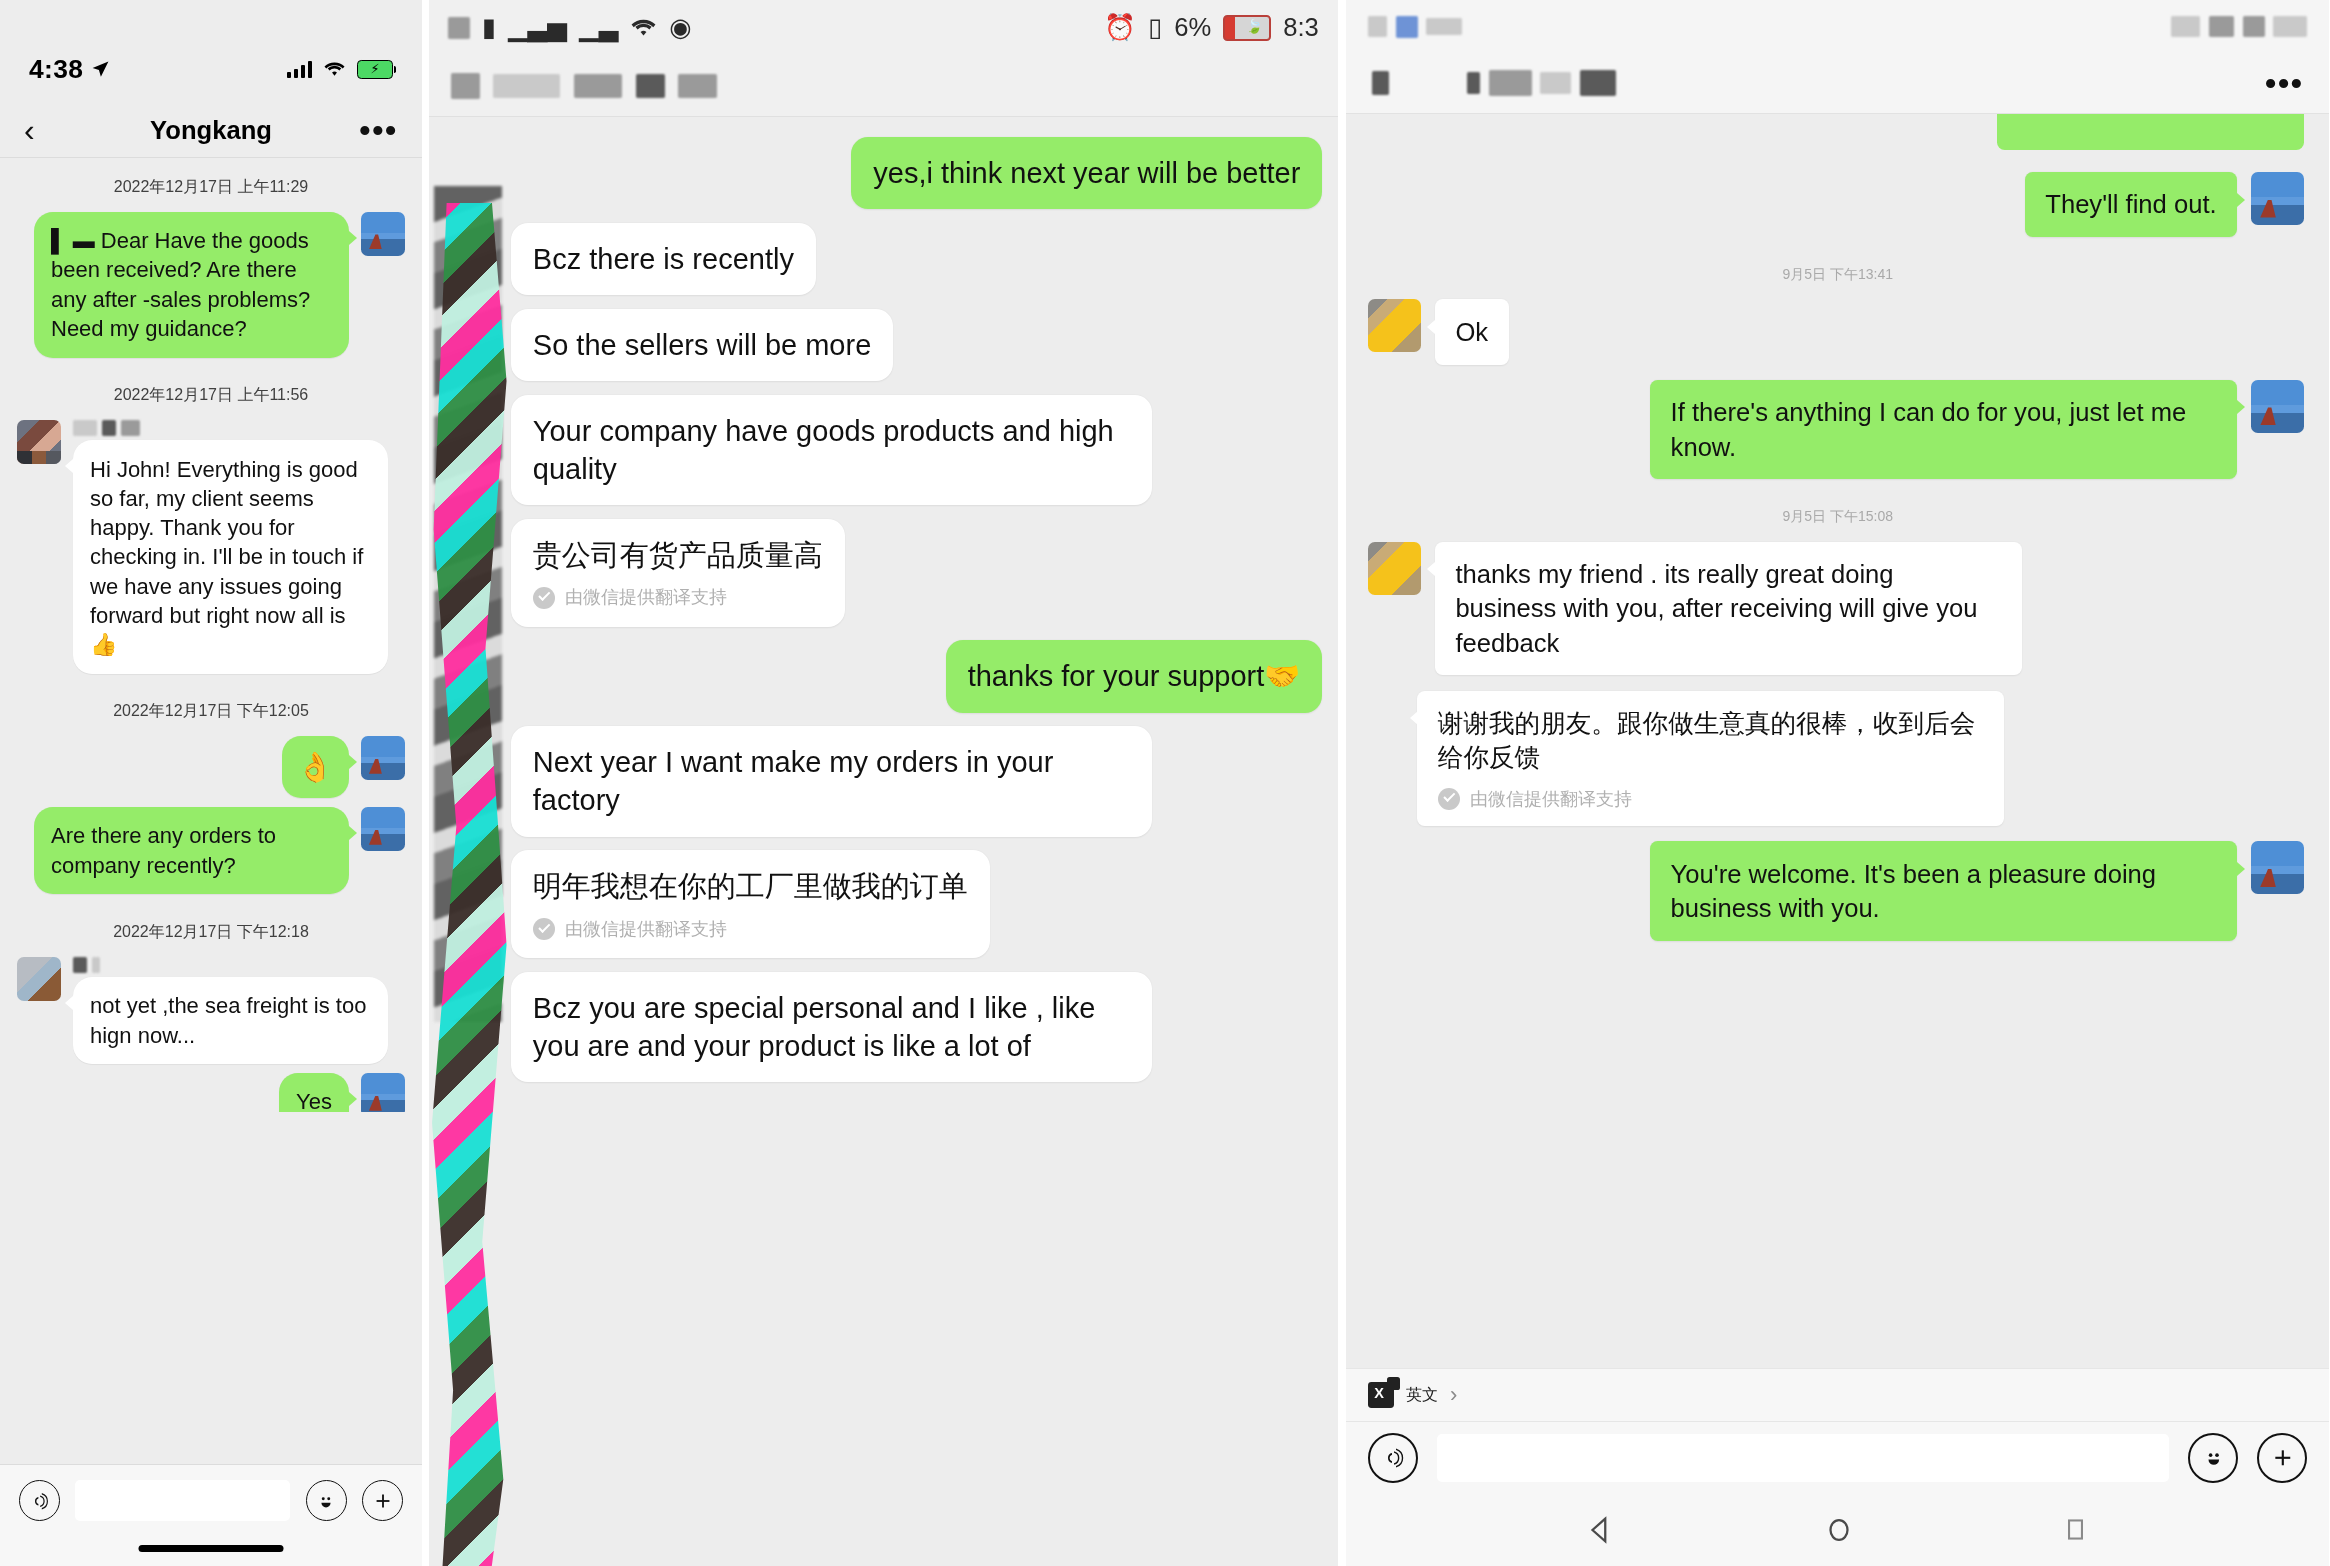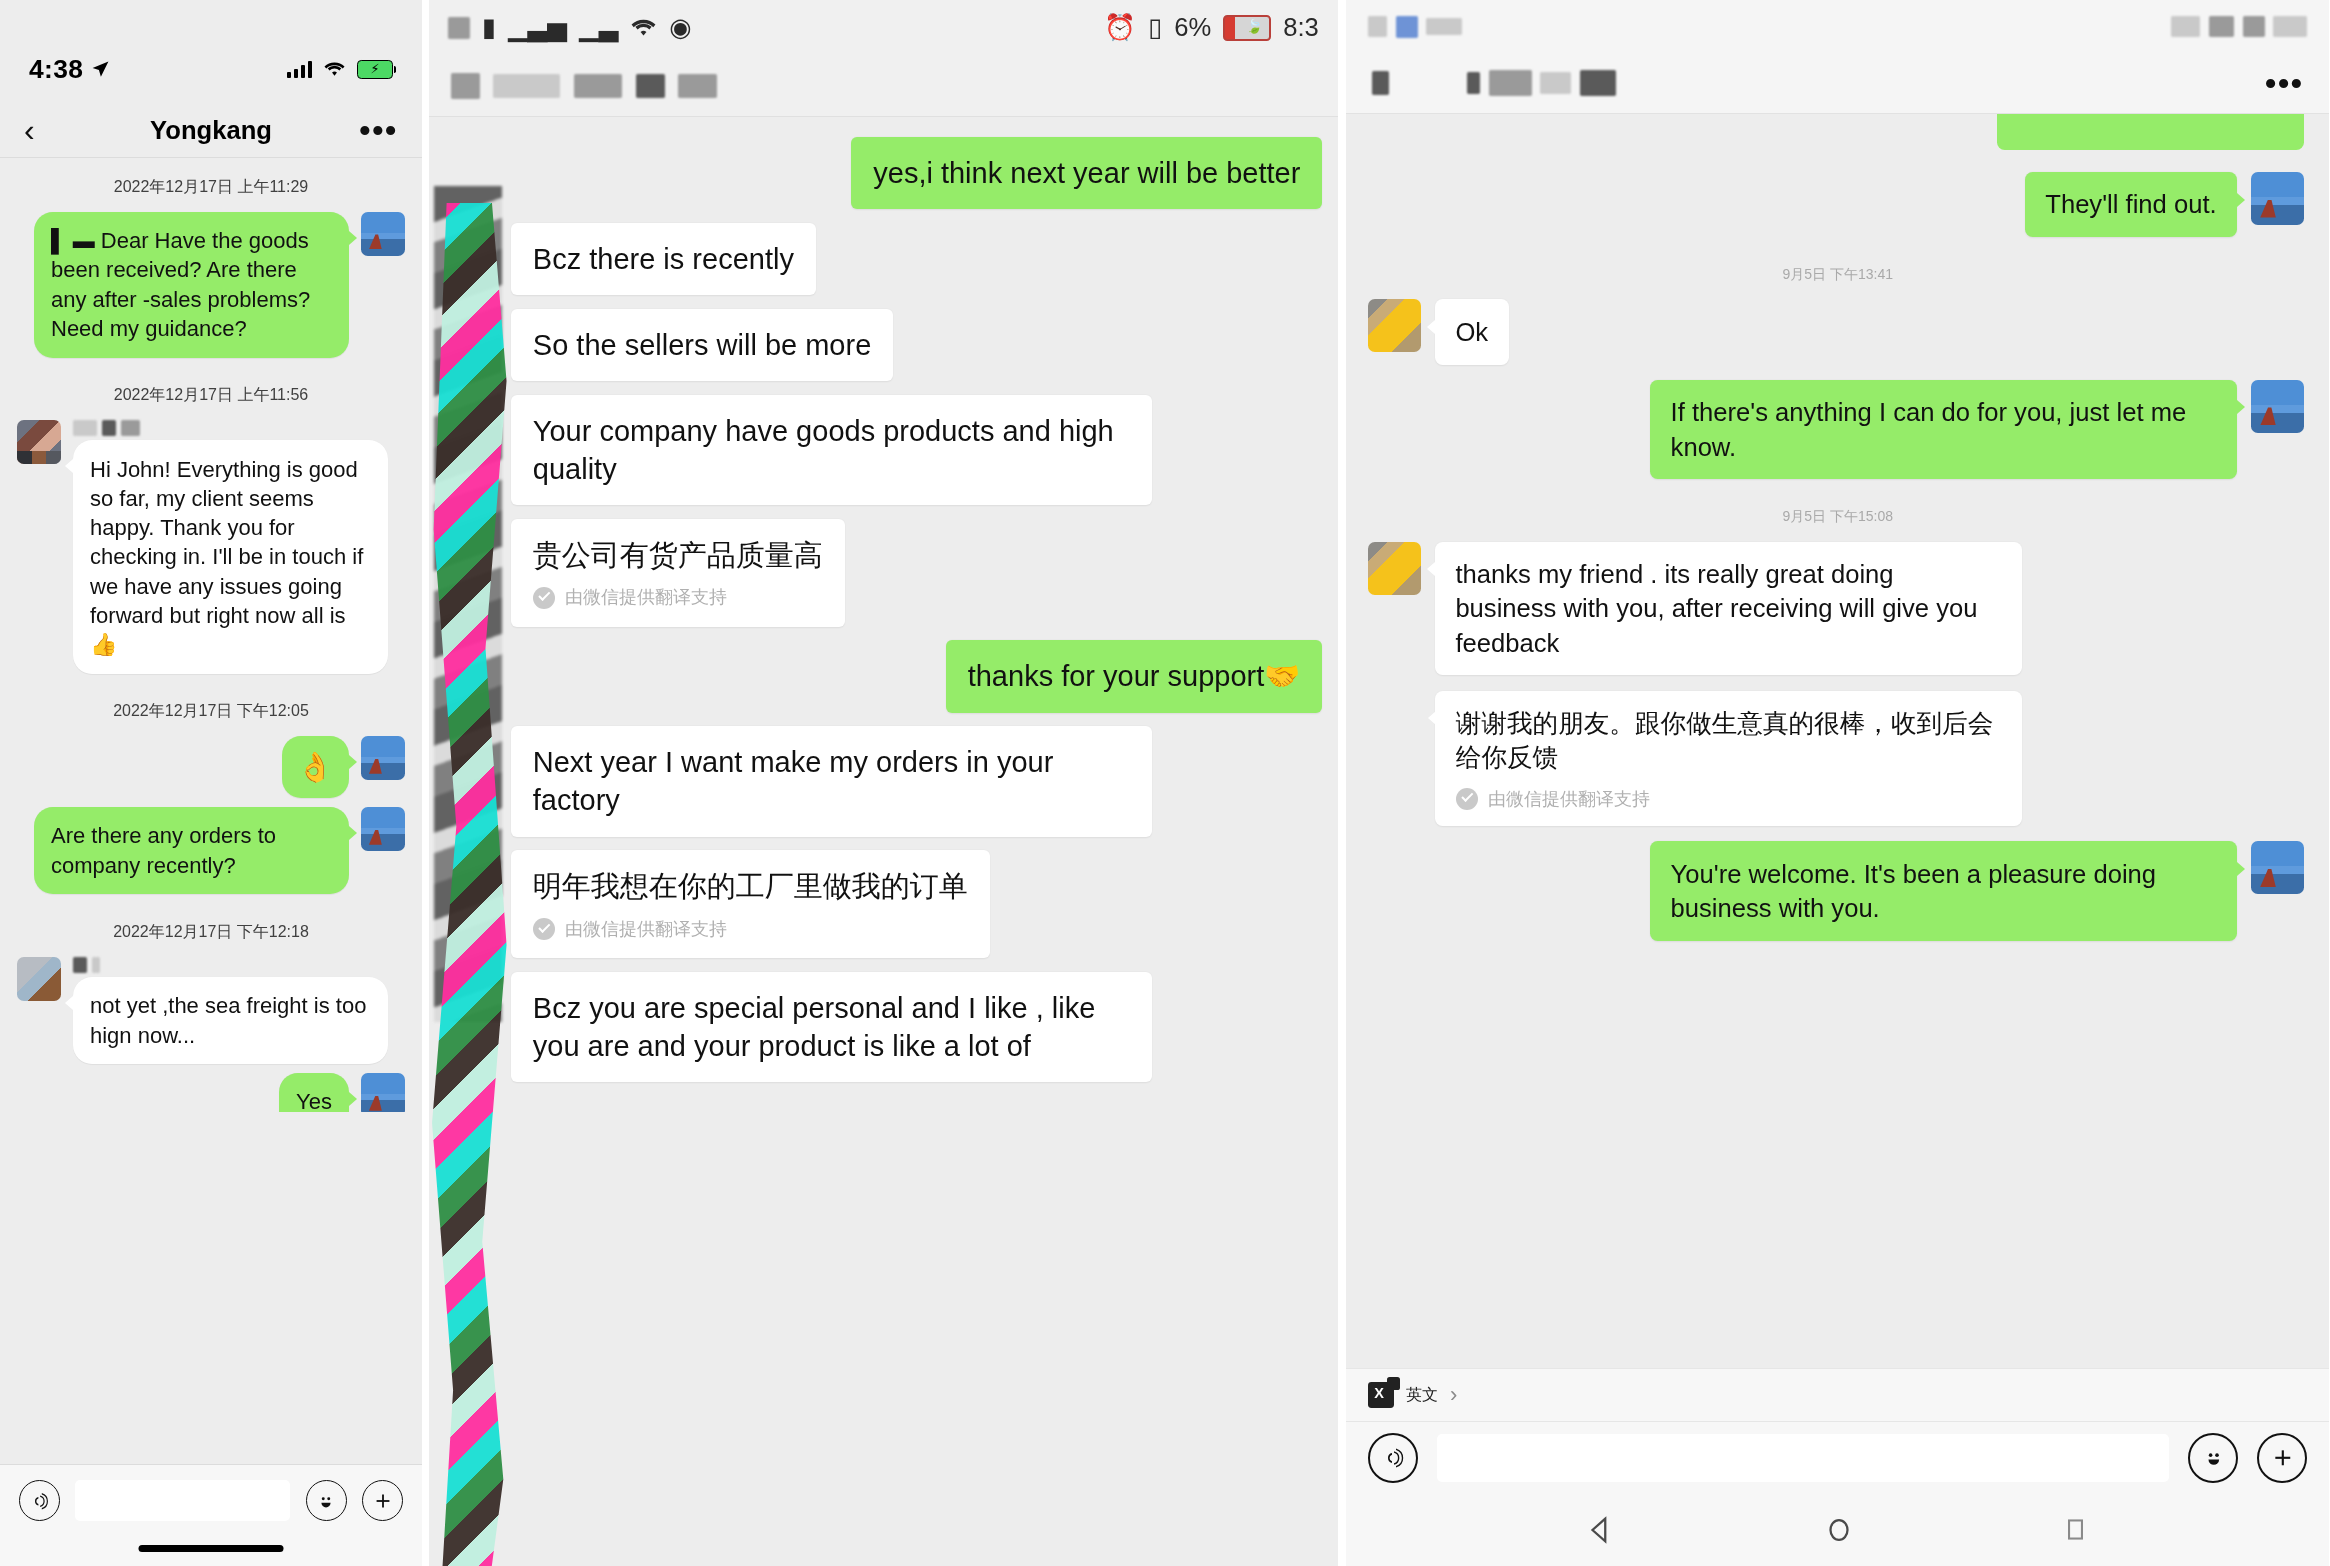--- a/index.html
+++ b/index.html
@@ -93,21 +93,21 @@
   .mid-status .left-grp,.mid-status .right-grp{display:flex;align-items:center;gap:12px;}
   .ic{font-size:25.6px;color:#2a2a2a;line-height:1;}
   .mid-title{
     position:absolute;top:56px;left:0;right:0;height:61px;background:#f0f0f0;
     display:flex;align-items:center;padding:0 22px;box-sizing:border-box;gap:13.6px;border-bottom:0.9px solid #e0e0e0;
   }
   .mid-body{position:absolute;top:118px;bottom:0;left:0;right:0;overflow:hidden;}
   .midrow{display:flex;align-items:flex-start;padding:0 25.6px 13.6px 82px;box-sizing:border-box;}
   .midrow.out{justify-content:flex-end;padding-left:25.6px;padding-right:15.4px;}
   .mbub{
-    max-width:597px;border-radius:6px;padding:17px 22px;font-size:29px;line-height:1.32;color:#111;
+    max-width:597px;border-radius:17px;padding:17px 22px;font-size:29px;line-height:1.32;color:#111;
     position:relative;box-shadow:0 0.9px 1.7px rgba(0,0,0,.07);
   }
   .mbub.white{background:#fff;}
   .mbub.green{background:#95ec69;}
   .trans-line{display:flex;align-items:center;gap:10.2px;margin-top:12px;}
   .tick{width:22px;height:22px;border-radius:50%;background:#c9c9c9;position:relative;flex:0 0 22px;}
   .tick:after{content:"";position:absolute;left:6px;top:5.1px;width:8.5px;height:4.3px;border-left:2.6px solid #fff;border-bottom:2.6px solid #fff;transform:rotate(-45deg);}
   .trans-txt{font-size:18px;color:#b0b0b0;}
   .ribbon{
     position:absolute;left:0;top:85px;width:81px;height:1484px;z-index:5;
@@ -422,21 +422,21 @@
         <div class="r-avatar av-blue"></div>
       </div>
 
       <div class="rtstamp">9月5日 下午15:08</div>
 
       <div class="rrow">
         <div class="r-avatar av-yellow"></div>
         <div class="rbub white">thanks my friend . its really great doing business with you, after receiving will give you feedback</div>
       </div>
 
-      <div class="rrow" style="padding-left:89px;">
+      <div class="rrow" style="padding-left:71px;">
         <div class="rbub white" style="margin-left:0;">
           <span>谢谢我的朋友。跟你做生意真的很棒，收到后会给你反馈</span>
           <span class="trans-line">
             <span class="tick"></span>
             <span class="trans-txt">由微信提供翻译支持</span>
           </span>
         </div>
       </div>
 
       <div class="rrow out">

